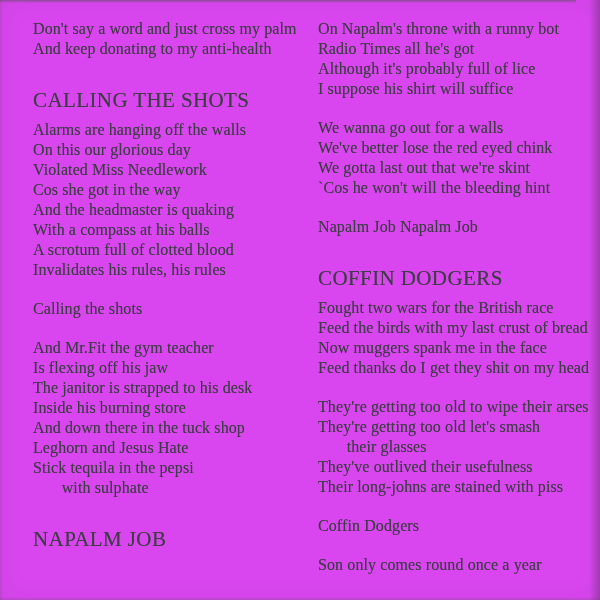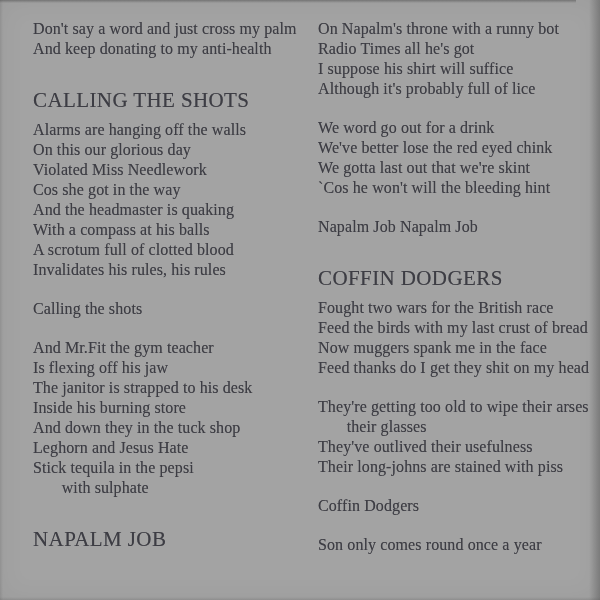--- a/index.html
+++ b/index.html
@@ -6,21 +6,21 @@
     margin: 0;
     padding: 0;
     width: 600px;
     height: 600px;
     background: #f4f4f2;
   }
   .page {
     position: relative;
     width: 600px;
     height: 600px;
-    background: #a3a3a3;
+    background: #d946ef;
     overflow: hidden;
     font-family: "Liberation Serif", "DejaVu Serif", serif;
     color: #3d3d44;
     box-shadow: inset 0 0 28px rgba(0,0,0,0.05);
     text-shadow: 0 0 0.6px rgba(61,61,68,0.5);
   }
   .edge-top {
     position: absolute; top: 0; left: 0; width: 96%; height: 3px;
     background: linear-gradient(to bottom, rgba(80,80,80,0.55), rgba(80,80,80,0));
   }
@@ -85,52 +85,53 @@
         <p class="line">Invalidates his rules, his rules</p>
       </div>
       <div class="stanza">
         <p class="line">Calling the shots</p>
       </div>
       <div class="stanza">
         <p class="line">And Mr.Fit the gym teacher</p>
         <p class="line">Is flexing off his jaw</p>
         <p class="line">The janitor is strapped to his desk</p>
         <p class="line">Inside his burning store</p>
-        <p class="line">And down they in the tuck shop</p>
+        <p class="line">And down there in the tuck shop</p>
         <p class="line">Leghorn and Jesus Hate</p>
         <p class="line">Stick tequila in the pepsi</p>
         <p class="line">       with sulphate</p>
       </div>
       <h2 class="heading">NAPALM JOB</h2>
     </div>
   <div class="col col-right">
       <div class="stanza">
         <p class="line">On Napalm's throne with a runny bot</p>
         <p class="line">Radio Times all he's got</p>
+        <p class="line">Although it's probably full of lice</p>
         <p class="line">I suppose his shirt will suffice</p>
-        <p class="line">Although it's probably full of lice</p>
       </div>
       <div class="stanza">
-        <p class="line">We word go out for a drink</p>
+        <p class="line">We wanna go out for a walls</p>
         <p class="line">We've better lose the red eyed chink</p>
         <p class="line">We gotta last out that we're skint</p>
         <p class="line">`Cos he won't will the bleeding hint</p>
       </div>
       <div class="stanza">
         <p class="line">Napalm Job Napalm Job</p>
       </div>
       <h2 class="heading">COFFIN DODGERS</h2>
       <div class="stanza">
         <p class="line">Fought two wars for the British race</p>
         <p class="line">Feed the birds with my last crust of bread</p>
         <p class="line">Now muggers spank me in the face</p>
         <p class="line">Feed thanks do I get they shit on my head</p>
       </div>
       <div class="stanza">
         <p class="line">They're getting too old to wipe their arses</p>
+        <p class="line">They're getting too old let's smash</p>
         <p class="line">       their glasses</p>
         <p class="line">They've outlived their usefulness</p>
         <p class="line">Their long-johns are stained with piss</p>
       </div>
       <div class="stanza">
         <p class="line">Coffin Dodgers</p>
       </div>
       <div class="stanza">
         <p class="line">Son only comes round once a year</p>
       </div>

